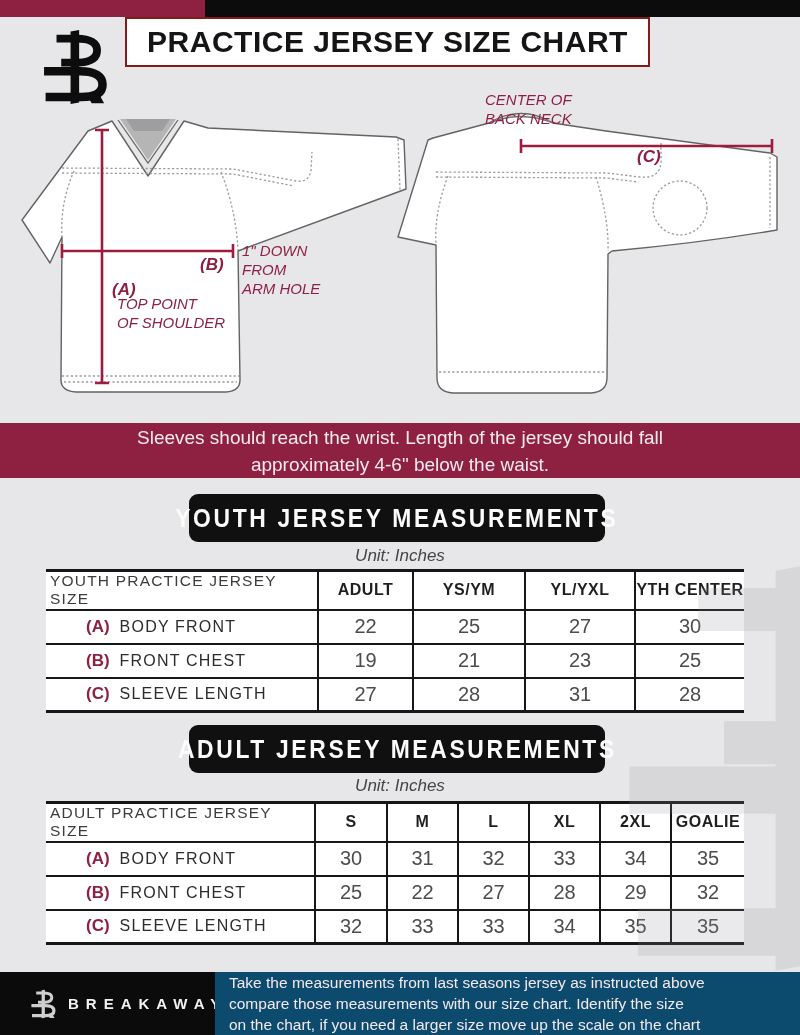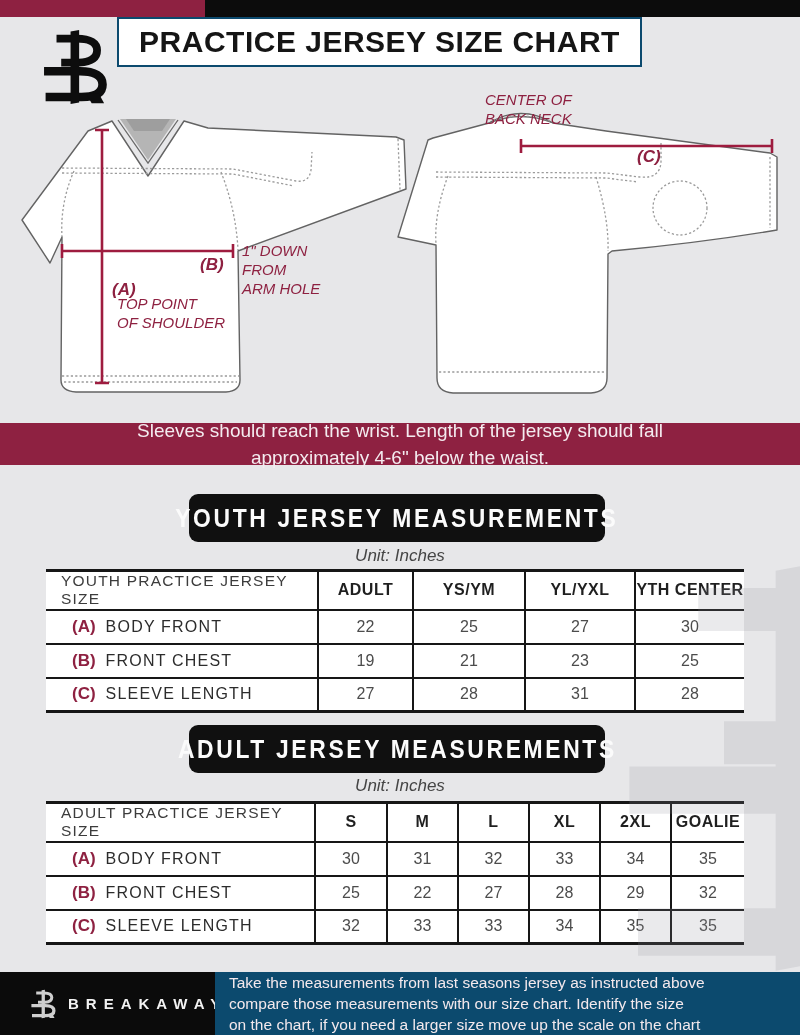--- a/index.html
+++ b/index.html
@@ -8,22 +8,22 @@
     position:relative; width:800px; height:1035px; margin:0 auto;
     background:#e7e7e9; overflow:hidden;
     font-family:"Liberation Sans", sans-serif;
   }
   .abs { position:absolute; }
 
   
   .strip-maroon { left:0; top:0; width:205px; height:17px; }
   .strip-black  { left:205px; top:0; width:595px; height:17px; background:#0c0c0c; }
   .title-box {
-    left:117px; top:17px; width:525px; height:50px; background:#fff;
-    border:2px solid #0c4a6e; display:flex; align-items:center; justify-content:center;
+    left:125px; top:17px; width:525px; height:50px; background:#fff;
+    border:2px solid #7f1d1d; display:flex; align-items:center; justify-content:center;
     z-index:4;
   }
   .title-box span { font-size:30px; font-weight:bold; color:#151515; letter-spacing:.5px; white-space:nowrap; }
   .season-box {
     left:650px; top:17px; width:150px; height:50px;
     border-bottom:3px solid #101010; display:flex; align-items:center; justify-content:center; z-index:4;
   }
   .season-box span {
     color:#f5eef1; font-size:25px; font-weight:bold; letter-spacing:4px;
     display:inline-block; transform:scaleX(.8); white-space:nowrap;
@@ -35,21 +35,21 @@
   .jersey { fill:#ffffff; stroke:#636363; stroke-width:1.4; stroke-linejoin:round; }
   .seam  { fill:none; stroke:#9b9b9b; stroke-width:1.3; stroke-dasharray:2.2 2.2; }
   .mline { fill:none; stroke:#9e1c3f; stroke-width:2.6; }
 
   .anno { z-index:2; color:#8e2141; white-space:pre-line; }
   .anno-key  { font-weight:bold; font-size:17px; font-style:italic; }
   .anno-desc { font-style:italic; font-size:15px; line-height:19px; }
 
   
   .notice {
-    left:0; top:423px; width:800px; height:42px; background:#8e2141;
+    left:0; top:423px; width:800px; height:55px; background:#8e2141;
     display:flex; align-items:center; justify-content:center; text-align:center;
     color:#f4ebef; font-size:19px; line-height:27px; white-space:pre-line; z-index:3;
   }
 
   
   .section-banner {
     left:189px; width:416px; height:48px; background:#101010; border-radius:9px;
     display:flex; align-items:center; justify-content:center; z-index:1;
   }
   .section-banner span {
@@ -62,26 +62,26 @@
   .tbl-wrap { left:46px; width:698px; z-index:1; }
   table.size-table { width:698px; border-collapse:collapse; table-layout:fixed;
     border-top:3px solid #161616; border-bottom:3px solid #161616; }
   table.size-table th, table.size-table td {
     background:#fff; border-left:2px solid #161616; text-align:center; overflow:hidden;
   }
   table.size-table th:first-child, table.size-table td:first-child { border-left:none; text-align:left; }
   table.size-table thead tr { height:39px; border-bottom:2.5px solid #161616; }
   table.size-table tbody tr { height:34px; border-bottom:2px solid #161616; }
   table.size-table tbody tr:last-child { border-bottom:none;margin-top:46px; }
-  th.lbl-head { font-weight:normal; font-size:15.5px; color:#3c3c3c; letter-spacing:1.2px; padding-left:15px; }
+  th.lbl-head { font-weight:normal; font-size:15.5px; color:#3c3c3c; letter-spacing:1.2px; padding-left:4px; }
   th.size-head { font-size:16px; color:#1f1f1f; letter-spacing:.5px; }
-  td.row-head { padding-left:26px; }
+  td.row-head { padding-left:40px; }
   td.row-head .rkey { color:#8e2141; font-weight:bold; font-size:17px; margin-right:10px; }
   td.row-head .rlbl { color:#2c2c2c; font-size:16px; letter-spacing:1.2px; }
-  td.val { font-size:16px; color:#4c4c4c; }
+  td.val { font-size:20px; color:#4c4c4c; }
 
   
   .watermark { left:552px; top:545px; color:#90909a; opacity:.18; z-index:2; pointer-events:none; }
 
   
   .footer-black {
     left:0; top:972px; width:215px; height:63px; background:#0b0b0b;
     display:flex; align-items:center; z-index:3;
   }
   .footer-black .brand {

